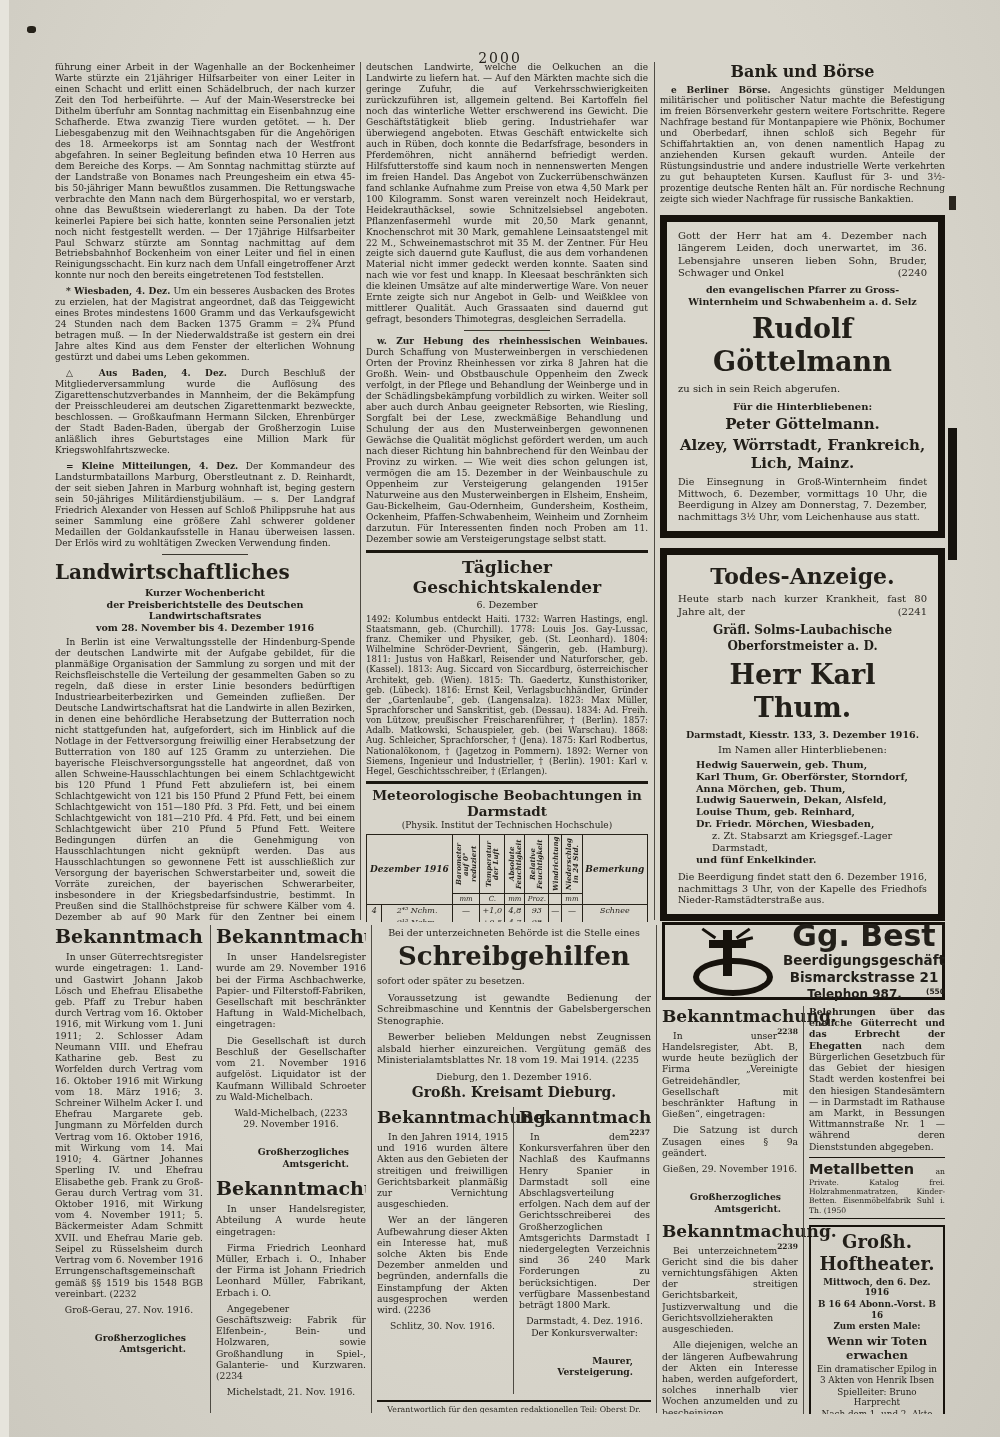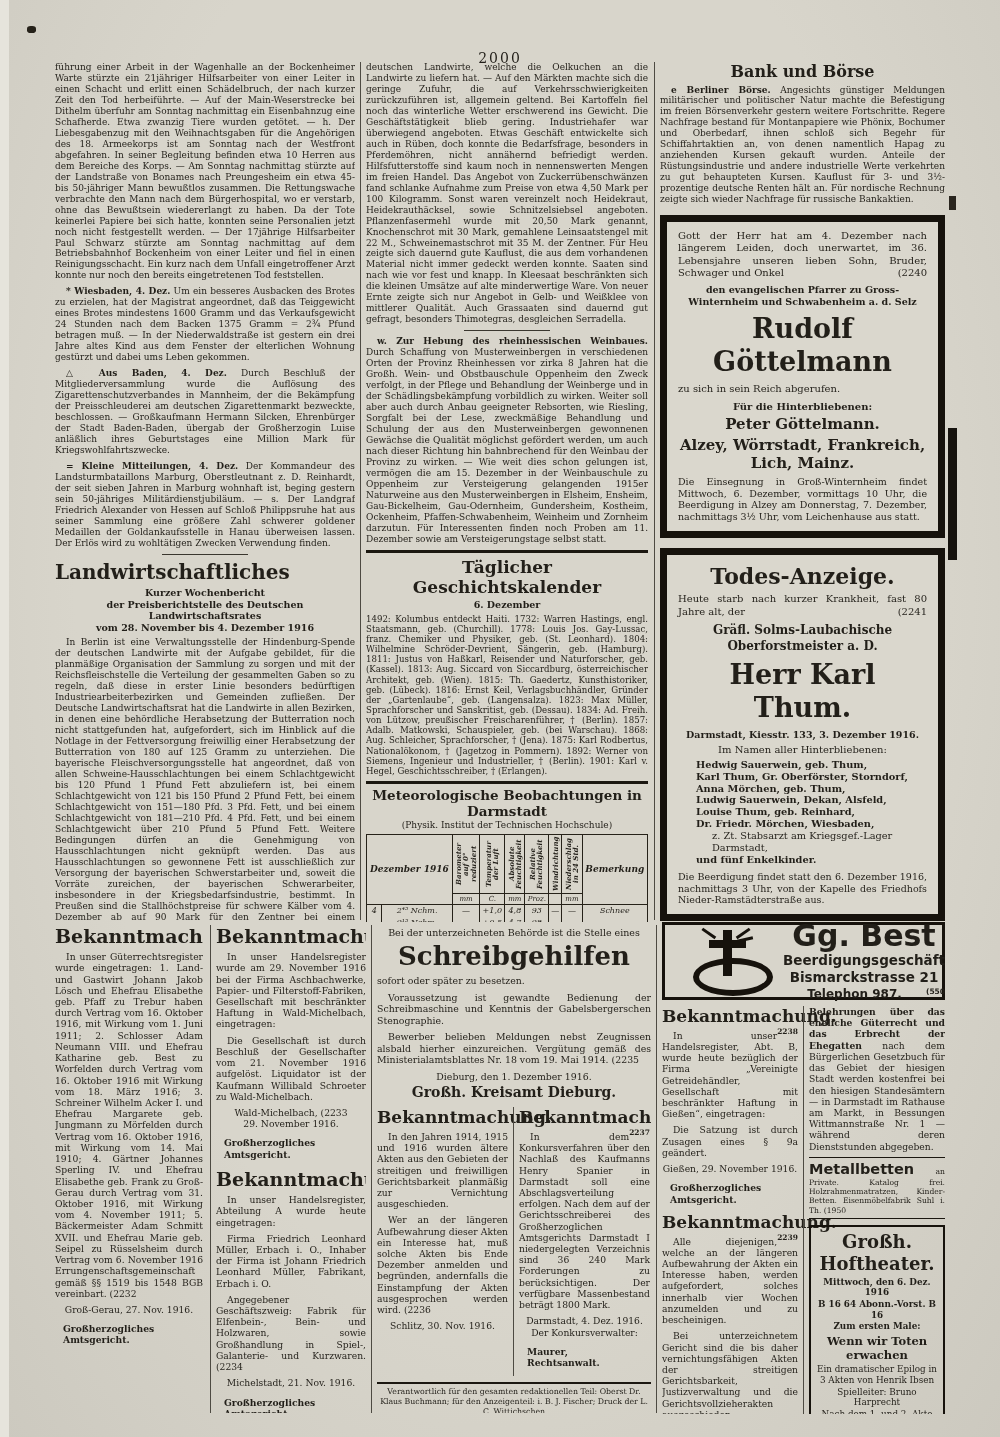--- a/index.html
+++ b/index.html
@@ -17,21 +17,21 @@
   p.art{margin:0 0 5px 0;}
   p.ind{text-indent:11px;}
   .lead{font-weight:bold;}
   .rule-s{width:86px;margin:4px auto 5px auto;border-top:1px solid #3a372f;}
   
   .land-title{font-size:20px;font-weight:bold;text-align:left;margin:4px 0 3px 0;}
   .land-sub{font-size:9.5px;font-weight:bold;text-align:center;margin:0;}
   
   .kal{border-top:3px solid #1b1710;margin-top:5px;padding-top:4px;}
   .kal-title{font-size:17px;font-weight:bold;text-align:center;margin:0;}
-  .kal-date{font-size:9.5px;font-weight:bold;text-align:center;margin:1px 0 3px 0;}
+  .kal-date{font-size:9.5px;font-weight:normal;text-align:center;margin:1px 0 3px 0;}
   .kal-body{font-size:8.6px;line-height:1.18;}
   
   .meteo-wrap{border-top:3px solid #1b1710;margin-top:5px;padding-top:3px;}
   .meteo-title{font-size:13.5px;font-weight:bold;text-align:center;margin:0;}
   .meteo-sub{font-size:9px;text-align:center;margin:0 0 3px 0;}
   table.meteo{border-collapse:collapse;margin:0 auto;width:100%;font-size:8px;border:1.5px solid #262219;}
   table.meteo th,table.meteo td{border-left:1px solid #262219;padding:1px 2px;text-align:center;vertical-align:middle;font-style:italic;}
   table.meteo .hdr th{border-bottom:1px solid #262219;}
   .rot{writing-mode:vertical-rl;transform:rotate(180deg);font-size:7px;line-height:1.05;height:56px;margin:0 auto;font-weight:bold;}
   .units td{font-size:7px;border-bottom:1.5px solid #262219;}
@@ -45,21 +45,21 @@
   .g-signer{font-size:15px;font-weight:bold;text-align:center;margin:2px 0 2px 0;}
   .g-places{font-size:15px;font-weight:bold;text-align:center;margin:2px 0 4px 0;}
   .t-title{font-size:22px;font-weight:bold;text-align:center;margin:0 0 4px 0;}
   .t-role{font-size:12px;font-weight:bold;text-align:center;margin:2px 0 0 0;}
   .t-name{font-size:27px;font-weight:bold;text-align:center;margin:5px 0 4px 0;}
   .t-addr{font-size:9.5px;font-weight:bold;text-align:center;margin:0 0 4px 0;}
   .t-m{font-size:9.8px;font-weight:bold;margin:0 0 0 18px;text-align:left;}
   .t-m.indent{margin-left:34px;font-weight:normal;}
   
   .bek-title{font-size:19px;font-weight:bold;text-align:center;margin:0 0 3px 0;}
-  .court{font-weight:bold;text-align:left;margin:8px;}
+  .court{font-weight:bold;text-align:right;margin:17px;}
   .place{text-align:center;margin:0;}
   .schreib-lead{text-align:center;font-size:9.5px;margin:2px 0 0 0;}
   .schreib-title{font-size:26px;font-weight:bold;text-align:center;margin:2px 0 3px 0;}
   .kreisamt{font-size:14px;font-weight:bold;text-align:center;margin:2px 0 0 0;}
   .subrow{display:flex;margin-top:6px;}
   .subcol{text-align:justify;}
   .subdiv{width:1px;background:#4d4a42;margin:0 5px;}
   .impressum{border-top:2px solid #1b1710;margin-top:6px;padding-top:3px;font-size:7.8px;text-align:center;line-height:1.25;}
   .banner{border-top:2px solid #1b1710;border-bottom:2px solid #1b1710;margin-top:4px;padding:3px 0;
     font-size:12.5px;font-weight:bold;text-align:center;}
@@ -265,21 +265,21 @@
         <p class="art ind">In den Jahren 1914, 1915 und 1916 wurden ältere Akten aus den Gebieten der streitigen und freiwilligen Gerichtsbarkeit planmäßig zur Vernichtung ausgeschieden.</p>
         <p class="art ind">Wer an der längeren Aufbewahrung dieser Akten ein Interesse hat, muß solche Akten bis Ende Dezember anmelden und begründen, andernfalls die Einstampfung der Akten ausgesprochen werden wird.  (2236</p>
         <p class="place">Schlitz, 30. Nov. 1916.</p>
       </div>
       <div class="subdiv"></div>
       <div class="subcol" style="width:131px;font-size:9.2px;">
         <h2 class="bek-title" style="font-size:17px;"><span>Bekanntmachung.</span><span class="sidetag">2237</span></h2>
         <p class="art ind">In dem Konkursverfahren über den Nachlaß des Kaufmanns Henry Spanier in Darmstadt soll eine Abschlagsverteilung erfolgen. Nach dem auf der Gerichtsschreiberei des Großherzoglichen Amtsgerichts Darmstadt I niedergelegten Verzeichnis sind 36 240 Mark Forderungen zu berücksichtigen. Der verfügbare Massenbestand beträgt 1800 Mark.</p>
         <p class="place">Darmstadt, 4. Dez. 1916.</p>
         <p class="place">Der Konkursverwalter:</p>
-        <p class="court">Maurer, Rechtsanwalt.</p>
+        <p class="court">Maurer, Versteigerung.</p>
       </div>
     </div>
     <div class="impressum">
       <div>Verantwortlich für den gesamten redaktionellen Teil: Oberst Dr. Klaus Buchmann; für den Anzeigenteil: i. B. J. Fischer; Druck der L. C. Wittichschen</div>
       <div>Hofbuchdruckerei in Darmstadt. — Verlag von L. C. Wittich.</div>
     </div>
     <div class="banner">Unsere heutige Ausgabe enthält Hauptblatt und eine Beilage.</div>
   </div>
 
   <div class="col" style="left:662px;top:922px;width:283px;height:492px;font-size:9.2px;">
@@ -300,22 +300,22 @@
       </div>
     </div>
     <div class="subrow">
       <div class="subcol" style="width:136px;">
         <h2 class="bek-title" style="font-size:17px;"><span>Bekanntmachung.</span><span class="sidetag">2238</span></h2>
         <p class="art ind">In unser Handelsregister, Abt. B, wurde heute bezüglich der Firma „Vereinigte Getreidehändler, Gesellschaft mit beschränkter Haftung in Gießen“, eingetragen:</p>
         <p class="art ind">Die Satzung ist durch Zusagen eines § 9a geändert.</p>
         <p class="place">Gießen, 29. November 1916.</p>
         <p class="court" style="margin-bottom:7px;">Großherzogliches Amtsgericht.</p>
         <h2 class="bek-title" style="font-size:17px;"><span>Bekanntmachung.</span><span class="sidetag">2239</span></h2>
+        <p class="art ind">Bei unterzeichnetem Gericht sind die bis daher vernichtungsfähigen Akten der streitigen Gerichtsbarkeit, Justizverwaltung und die Gerichtsvollzieherakten ausgeschieden.</p>
         <p class="art ind">Alle diejenigen, welche an der längeren Aufbewahrung der Akten ein Interesse haben, werden aufgefordert, solches innerhalb vier Wochen anzumelden und zu bescheinigen.</p>
-        <p class="art ind">Bei unterzeichnetem Gericht sind die bis daher vernichtungsfähigen Akten der streitigen Gerichtsbarkeit, Justizverwaltung und die Gerichtsvollzieherakten ausgeschieden.</p>
         <p class="place">Lampertheim, 1. Dez. 1916.</p>
 
       </div>
       <div class="subdiv"></div>
       <div class="subcol" style="width:136px;">
         <p class="art"><span class="lead">Belehrungen über das eheliche Güterrecht und das Erbrecht der Ehegatten</span><span> nach dem Bürgerlichen Gesetzbuch für das Gebiet der hiesigen Stadt werden kostenfrei bei den hiesigen Standesämtern — in Darmstadt im Rathause am Markt, in Bessungen Wittmannstraße Nr. 1 — während deren Dienststunden abgegeben.</span></p>
         <div class="metall"><b>Metallbetten</b><span> an Private. Katalog frei. Holzrahmenmatratzen, Kinder-Betten. Eisenmöbelfabrik Suhl i. Th. (1950</span></div>
         <div class="theater">
           <h2 class="th-title">Großh. Hoftheater.</h2>
           <p class="th-line">Mittwoch, den 6. Dez. 1916</p>

